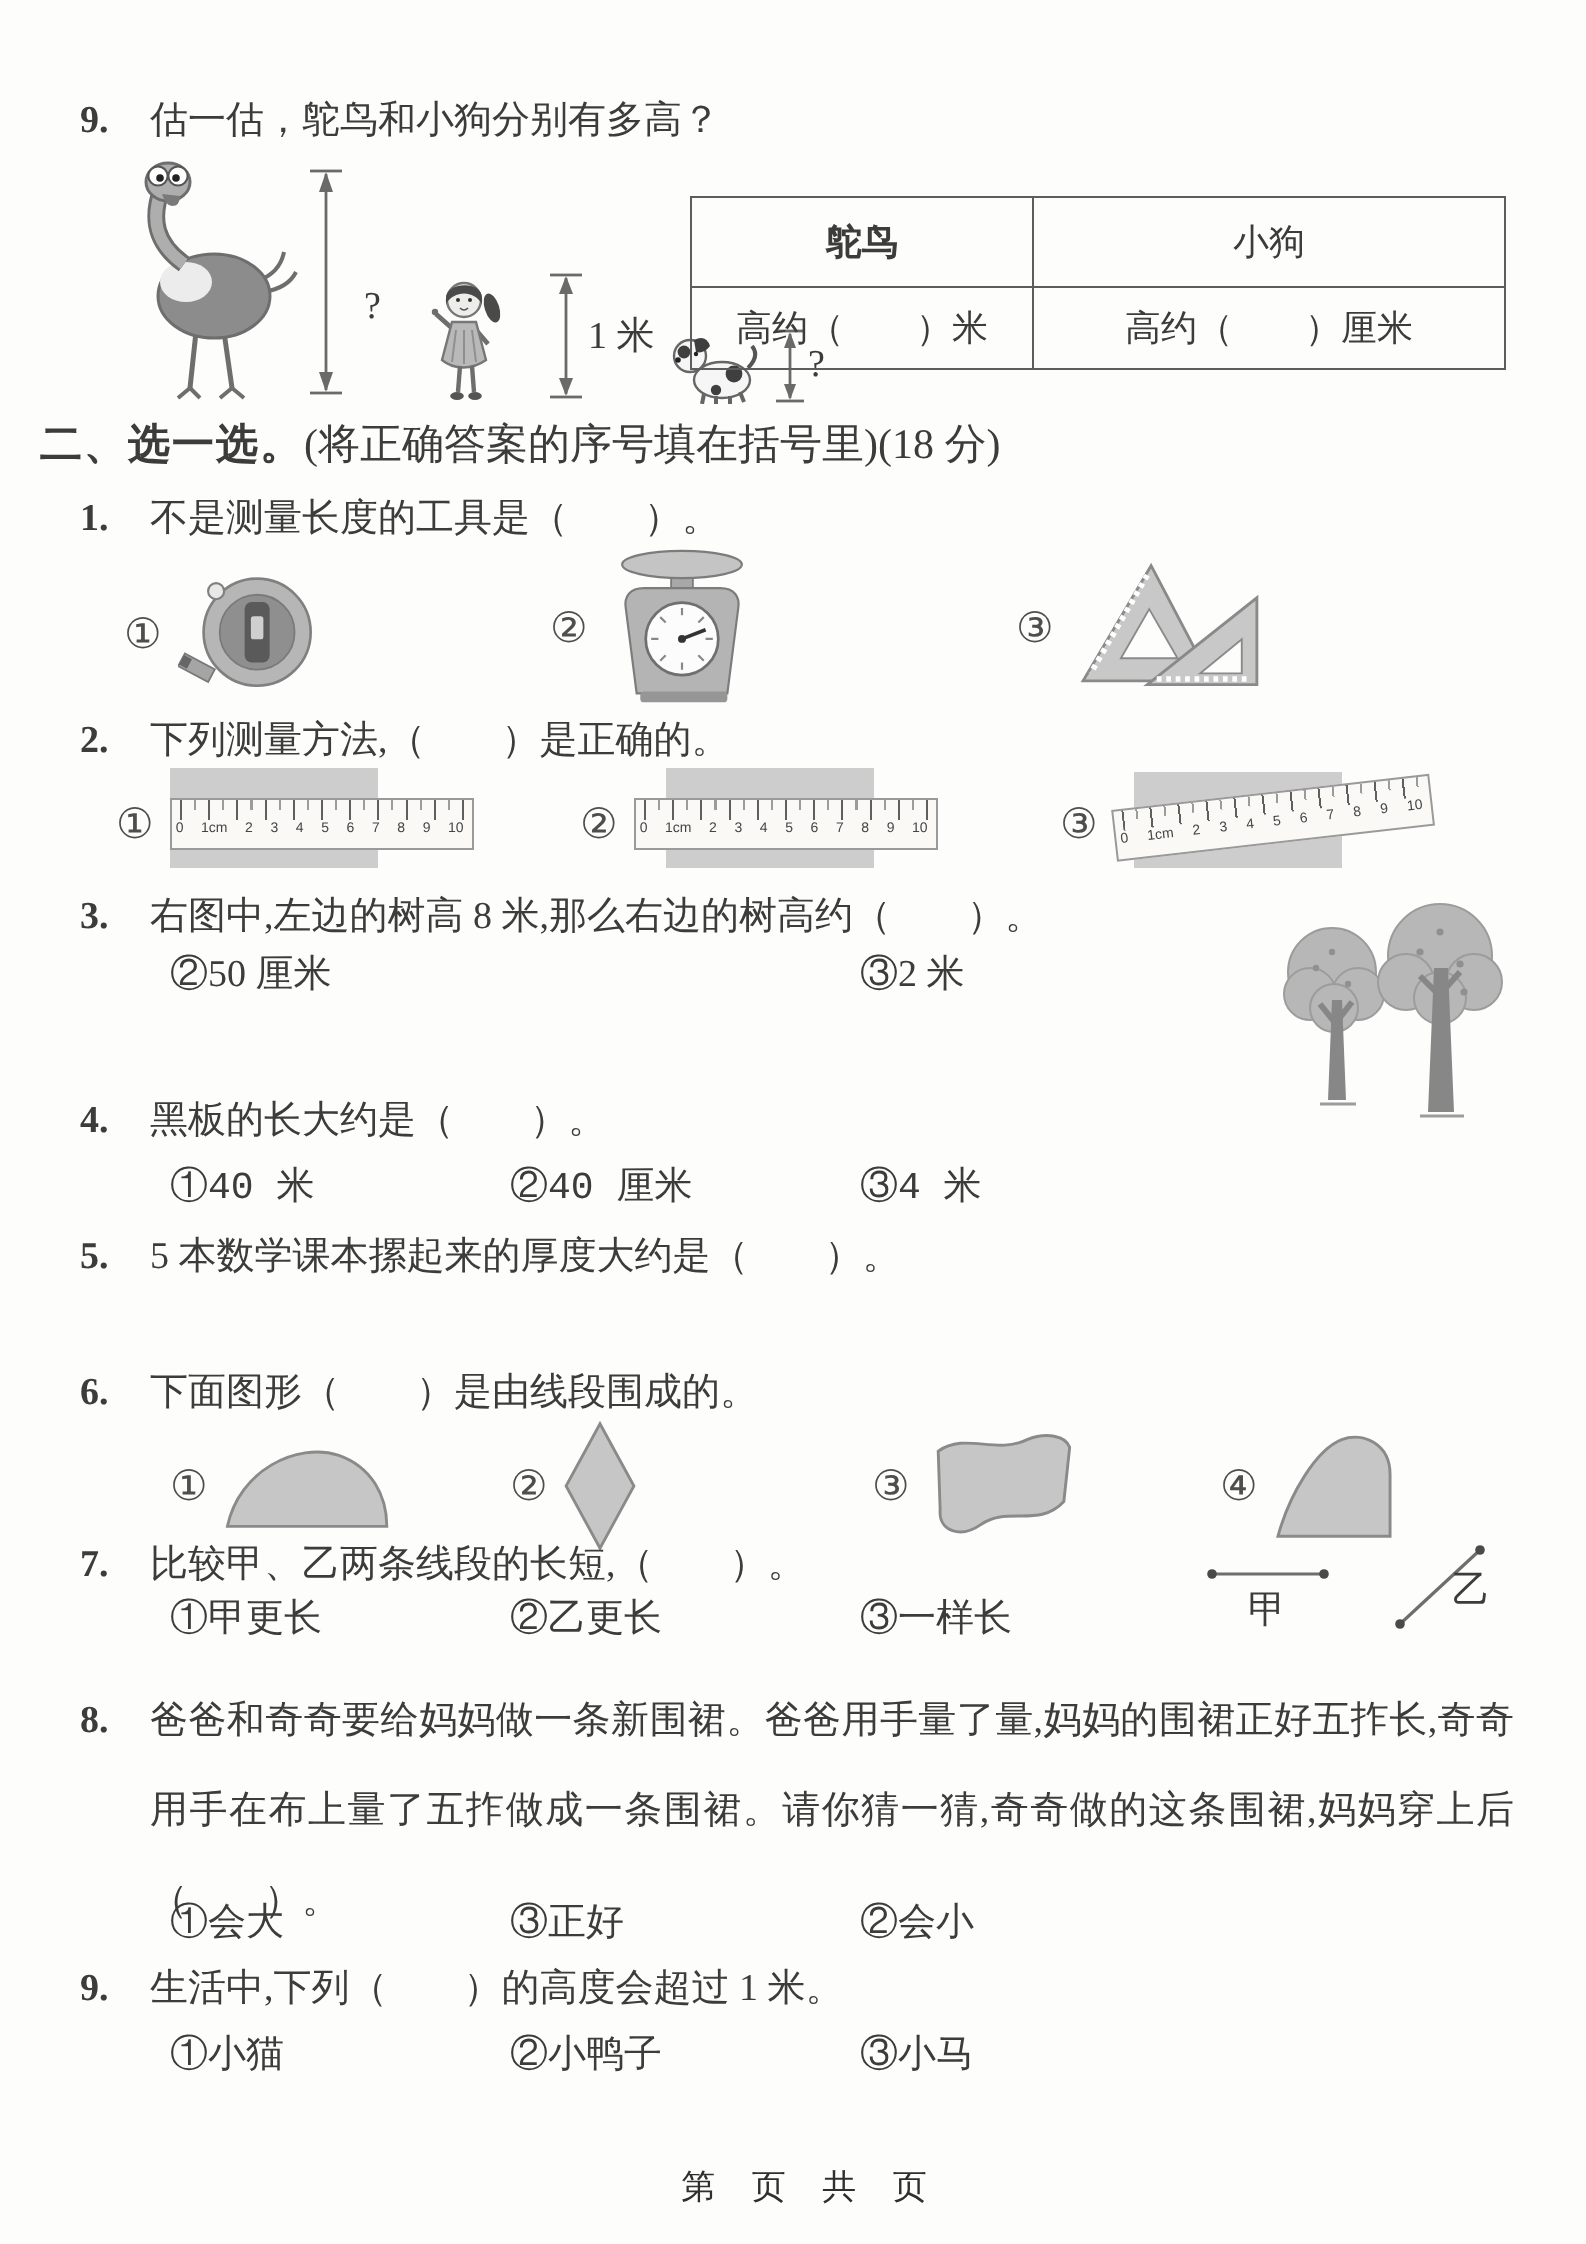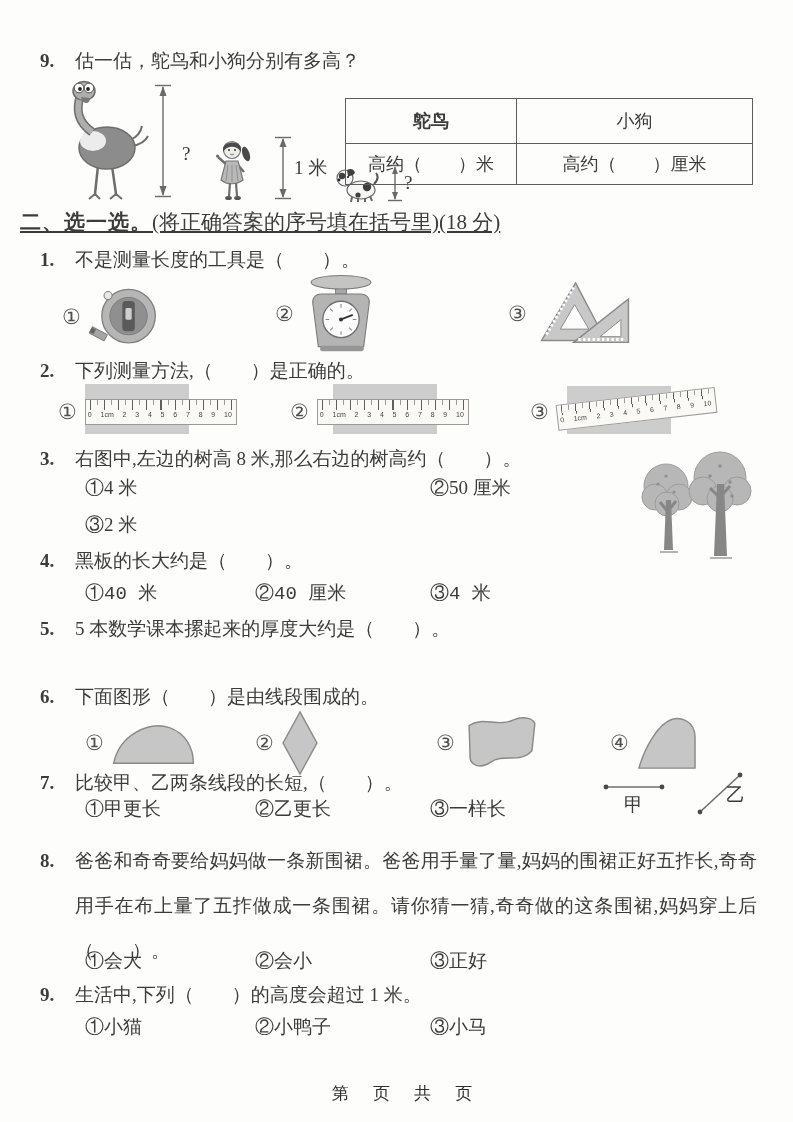--- a/index.html
+++ b/index.html
@@ -32,21 +32,21 @@
   .ticks{position:absolute;top:0;left:4px;right:4px;height:11px;
     background-image:repeating-linear-gradient(90deg,#5f5f5f 0 1px,transparent 1px 14.1px),
                      repeating-linear-gradient(90deg,#9b9b9b 0 1px,transparent 1px 7.05px);
     background-size:100% 10px,100% 5px;background-repeat:no-repeat;}
   .nums{position:absolute;top:11px;left:2px;right:4px;display:flex;justify-content:space-between;
         font-size:7px;color:#444;font-family:"Liberation Sans",sans-serif;}
   .m1 .obj{left:0;top:0;width:104px;height:50px;}   .m1 .ruler{left:0;top:15px;width:152px;}
   .m2 .obj{left:16px;top:0;width:104px;height:50px;}.m2 .ruler{left:0;top:15px;width:152px;}
   .m3 .obj{left:10px;top:2px;width:104px;height:48px;}
   .m3 .ruler{left:0;top:20px;width:160px;transform:rotate(-6.5deg);transform-origin:8px 50%;}
-  .footer{position:absolute;left:18px;right:0;top:1082px;text-align:center;font-size:17px;letter-spacing:7px;color:#2f2f2f;font-family:Liberation Mono, monospace;}
+  .footer{position:absolute;left:18px;right:0;top:1082px;text-align:center;font-size:17px;letter-spacing:7px;color:#2f2f2f;}
   svg{display:block;}
 </style>
 </head>
 <body>
 
 <div class="sheet">
 
   <div class="qrow" style="top:46px;">
     <span class="qnum">9.</span>
     <span class="qtext">估一估，鸵鸟和小狗分别有多高？</span>
@@ -136,21 +136,21 @@
       <td class="hd c1">鸵鸟</td>
       <td class="hd">小狗</td>
     </tr>
     <tr>
       <td>高约（　　）米</td>
       <td>高约（　　）厘米</td>
     </tr>
   </tbody>
     </table>
 
-  <div class="seclabel" style="top:208px;text-decoration:underline;">
+  <div class="seclabel" style="top:208px;">
     <b>二、选一选。</b><span>(将正确答案的序号填在括号里)(18 分)</span>
   </div>
 
   <div class="qrow" style="top:245px;">
     <span class="qnum">1.</span>
     <span class="qtext">不是测量长度的工具是（　　）。</span>
   </div>
   <div class="abs" style="left:40px;top:272px;right:36px;height:86px;">
     <div class="figgroup" style="left:22px;top:12px;">
       <span class="marker">①</span>
@@ -291,21 +291,20 @@
         <circle cx="38" cy="46" r="1.6"></circle>
         <circle cx="30" cy="30" r="1.6"></circle>
       <circle cx="74" cy="30" r="1.8"></circle>
         <circle cx="94" cy="36" r="1.8"></circle>
         <circle cx="84" cy="20" r="1.8"></circle>
         <circle cx="96" cy="50" r="1.8"></circle>
     </g>
     <path d="M24,106 L42,106 M74,112 L96,112" stroke="#9c9c9c" stroke-width="1.5"></path>
   </svg>
   <div class="opts g2x2" style="top:476px;">
-    <span>①4 米</span>
     <span>②50 厘米</span>
     <span>③2 米</span>
   </div>
 
   <div class="qrow" style="top:546px;">
     <span class="qnum">4.</span>
     <span class="qtext">黑板的长大约是（　　）。</span>
   </div>
   <div class="opts g3" style="top:582px;">
     <span>①40 米</span>
@@ -373,22 +372,22 @@
     <span>②乙更长</span>
     <span>③一样长</span>
   </div>
 
   <div class="qrow" style="top:838px;line-height:45px;">
     <span class="qnum">8.</span>
     <span class="qtext" style="text-align:justify;">爸爸和奇奇要给妈妈做一条新围裙。爸爸用手量了量,妈妈的围裙正好五拃长,奇奇用手在布上量了五拃做成一条围裙。请你猜一猜,奇奇做的这条围裙,妈妈穿上后（　　）。</span>
   </div>
   <div class="opts g3" style="top:950px;">
     <span>①会大</span>
+    <span>③正好</span>
     <span>②会小</span>
-    <span>③正好</span>
   </div>
 
   <div class="qrow" style="top:980px;">
     <span class="qnum">9.</span>
     <span class="qtext">生活中,下列（　　）的高度会超过 1 米。</span>
   </div>
   <div class="opts g3" style="top:1016px;">
     <span>①小猫</span>
     <span>②小鸭子</span>
     <span>③小马</span>

